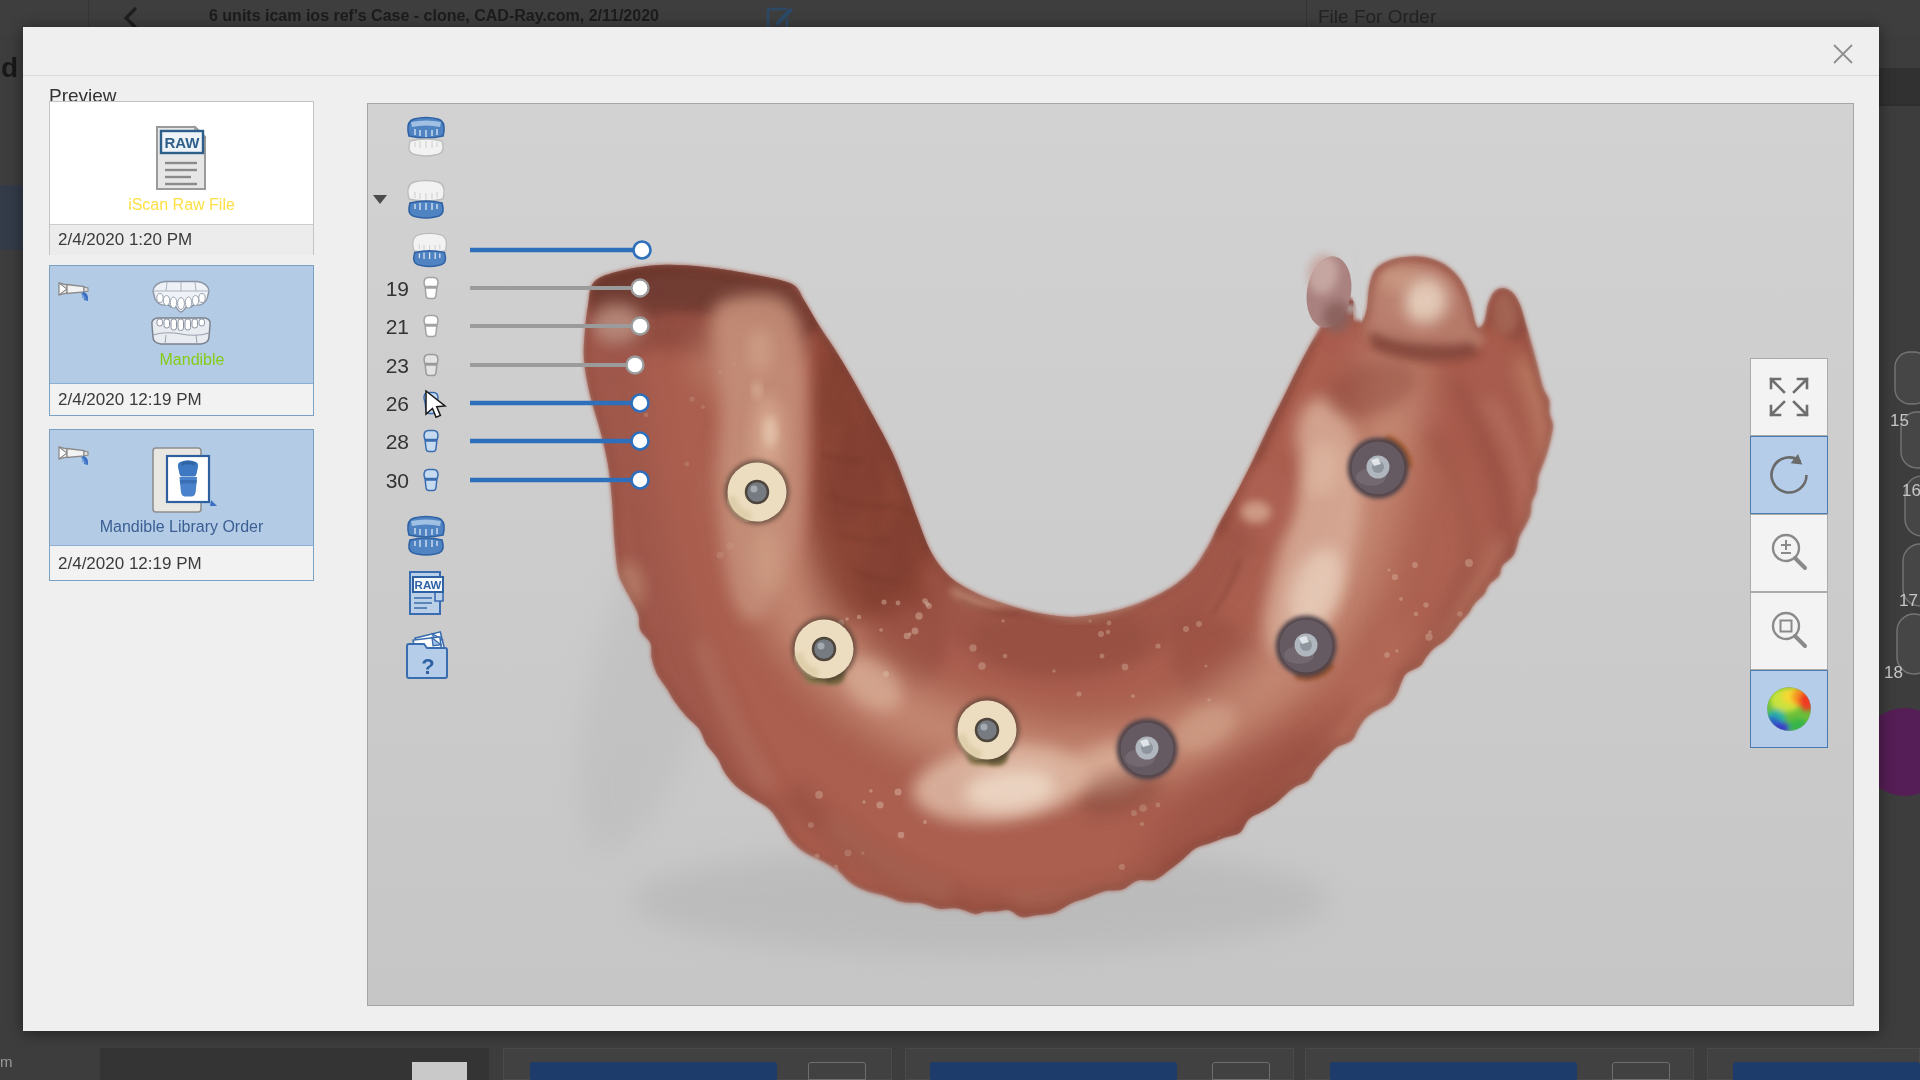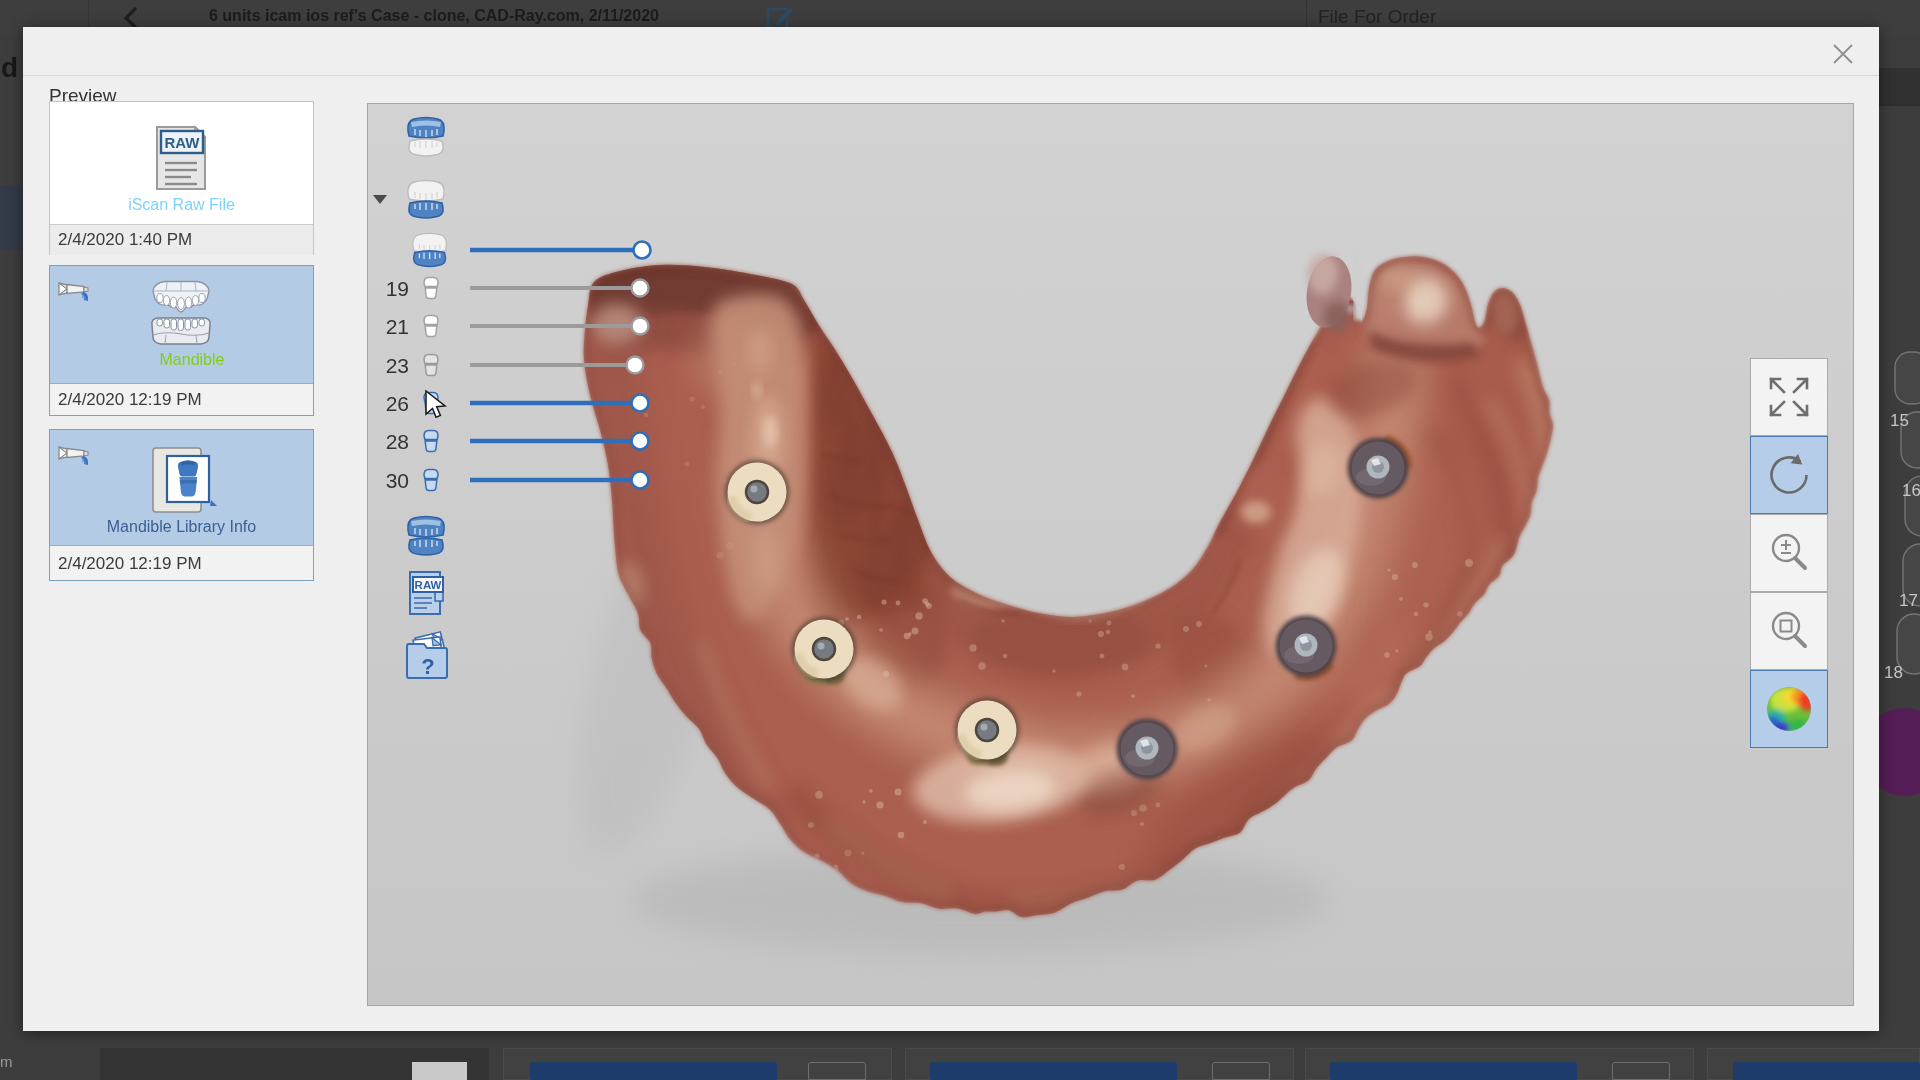--- a/index.html
+++ b/index.html
@@ -75,23 +75,23 @@
   <path d="M42 8 l10 10 h-10 z" fill="#c9c9c9" stroke="#9a9a9a" stroke-width="1.5"></path>
   <g stroke="#8a8a8a" stroke-width="2.4">
     <line x1="12" y1="44" x2="44" y2="44"></line>
     <line x1="12" y1="51" x2="44" y2="51"></line>
     <line x1="12" y1="58" x2="38" y2="58"></line>
     <line x1="12" y1="65" x2="44" y2="65"></line>
   </g>
   <rect x="8" y="12" width="42" height="22" fill="#eef3f8" stroke="#2e5f8a" stroke-width="2.4"></rect>
   <text x="29" y="29" font-size="15" font-weight="bold" fill="#2e5f8a" text-anchor="middle" font-family="Liberation Sans">RAW</text>
 </svg>
-<div class="abs" style="left:49px;top:196px;width:265px;text-align:center;font-size:16px;color:#7dd3fc;">iScan Raw File</div>
+<div class="abs" style="left:49px;top:196px;width:265px;text-align:center;font-size:16px;color:#fde047;">iScan Raw File</div>
 <div class="abs" style="left:50px;top:224px;width:263px;height:31px;background:#ececec;border-top:1px solid #cccccc;"></div>
-<div class="abs" style="left:58px;top:230px;font-size:17px;color:#3b3b3b;">2/4/2020 1:40 PM</div>
+<div class="abs" style="left:58px;top:230px;font-size:17px;color:#3b3b3b;">2/4/2020 1:20 PM</div>
 
 <div class="abs" style="left:49px;top:265px;width:265px;height:151px;background:#b3cbe5;border:1px solid #7aa0c4;"></div>
 <svg class="abs" style="left:57px;top:280px;" width="34" height="26" viewBox="0 0 34 26">
   <path d="M2 3 L10 5 L10 13 L2 15 Z" fill="#ffffff" stroke="#8a8a8a" stroke-width="1.3"></path>
   <path d="M2 3 L10 9 L2 15" fill="none" stroke="#8a8a8a" stroke-width="1.1"></path>
   <path d="M10 4.5 L27 6.5 L27 12 L10 13.5 Z" fill="#f2f2f2" stroke="#8a8a8a" stroke-width="1.3"></path>
   <path d="M27 7 L31 8 L31 11 L27 12 Z" fill="#e0e0e0" stroke="#8a8a8a" stroke-width="1.1"></path>
   <path d="M26 12 q6 1 5 9 l-4 -1 q1 -5 -3 -6 z" fill="#3a6fc4"></path>
   <path d="M25 13 l5 7 l-5 -2 z" fill="#6a9ad8" opacity="0.8"></path>
 </svg>
@@ -137,21 +137,21 @@
 </svg>
 <svg class="abs" style="left:151px;top:446px;" width="68" height="72" viewBox="0 0 68 72">
   <rect x="2" y="2" width="48" height="64" rx="3" fill="#e9e7e2" stroke="#8f8f8f" stroke-width="1.6"></rect>
   <path d="M60 54 l6 6 l-7 0 z" fill="#3a6fc4"></path>
   <rect x="16" y="10" width="42" height="46" fill="#ffffff" stroke="#2e5f9e" stroke-width="2.2"></rect>
   <path d="M29 16 q8 -3.5 16 0 q2.5 1 2 5 l-1.5 7 q-0.5 2.5 -2.5 2.5 l-12 0 q-2 0 -2.5 -2.5 l-1.5 -7 q-0.5 -4 2 -5 z" fill="#3f78c2"></path>
   <path d="M30 16.5 q7.5 -3 14.5 0 l-0.7 3 q-6.6 -2.4 -13.2 0 z" fill="#2e5f9e" opacity="0.85"></path>
   <path d="M28.5 31 l17.5 0 l-1.2 14 q-0.4 5 -4 5.5 l-7 0 q-3.6 -0.5 -4 -5.5 z" fill="#4a82cc"></path>
   <path d="M28.8 34 l17 0 l-0.4 3.5 l-16.2 0 z" fill="#3a6fb4"></path>
 </svg>
-<div class="abs" style="left:49px;top:518px;width:265px;text-align:center;font-size:16px;color:#3b5f93;">Mandible Library Info</div>
+<div class="abs" style="left:49px;top:518px;width:265px;text-align:center;font-size:16px;color:#3b5f93;">Mandible Library Order</div>
 <div class="abs" style="left:50px;top:545px;width:263px;height:35px;background:#f2f2f2;border-top:1px solid #8fafd0;"></div>
 <div class="abs" style="left:58px;top:554px;font-size:17px;color:#3b3b3b;">2/4/2020 12:19 PM</div>
 
 <div class="abs" style="left:367px;top:103px;width:1487px;height:903px;background:linear-gradient(#d2d2d2,#c6c6c6);border:1px solid #a5a5a5;"></div>
 
 <svg id="jaw" class="abs" style="left:368px;top:104px;" width="1485" height="901" viewBox="368 104 1485 901">
 <defs>
 <filter id="b2" x="-20%" y="-20%" width="140%" height="140%">
         <feGaussianBlur stdDeviation="2"></feGaussianBlur>
       </filter>

